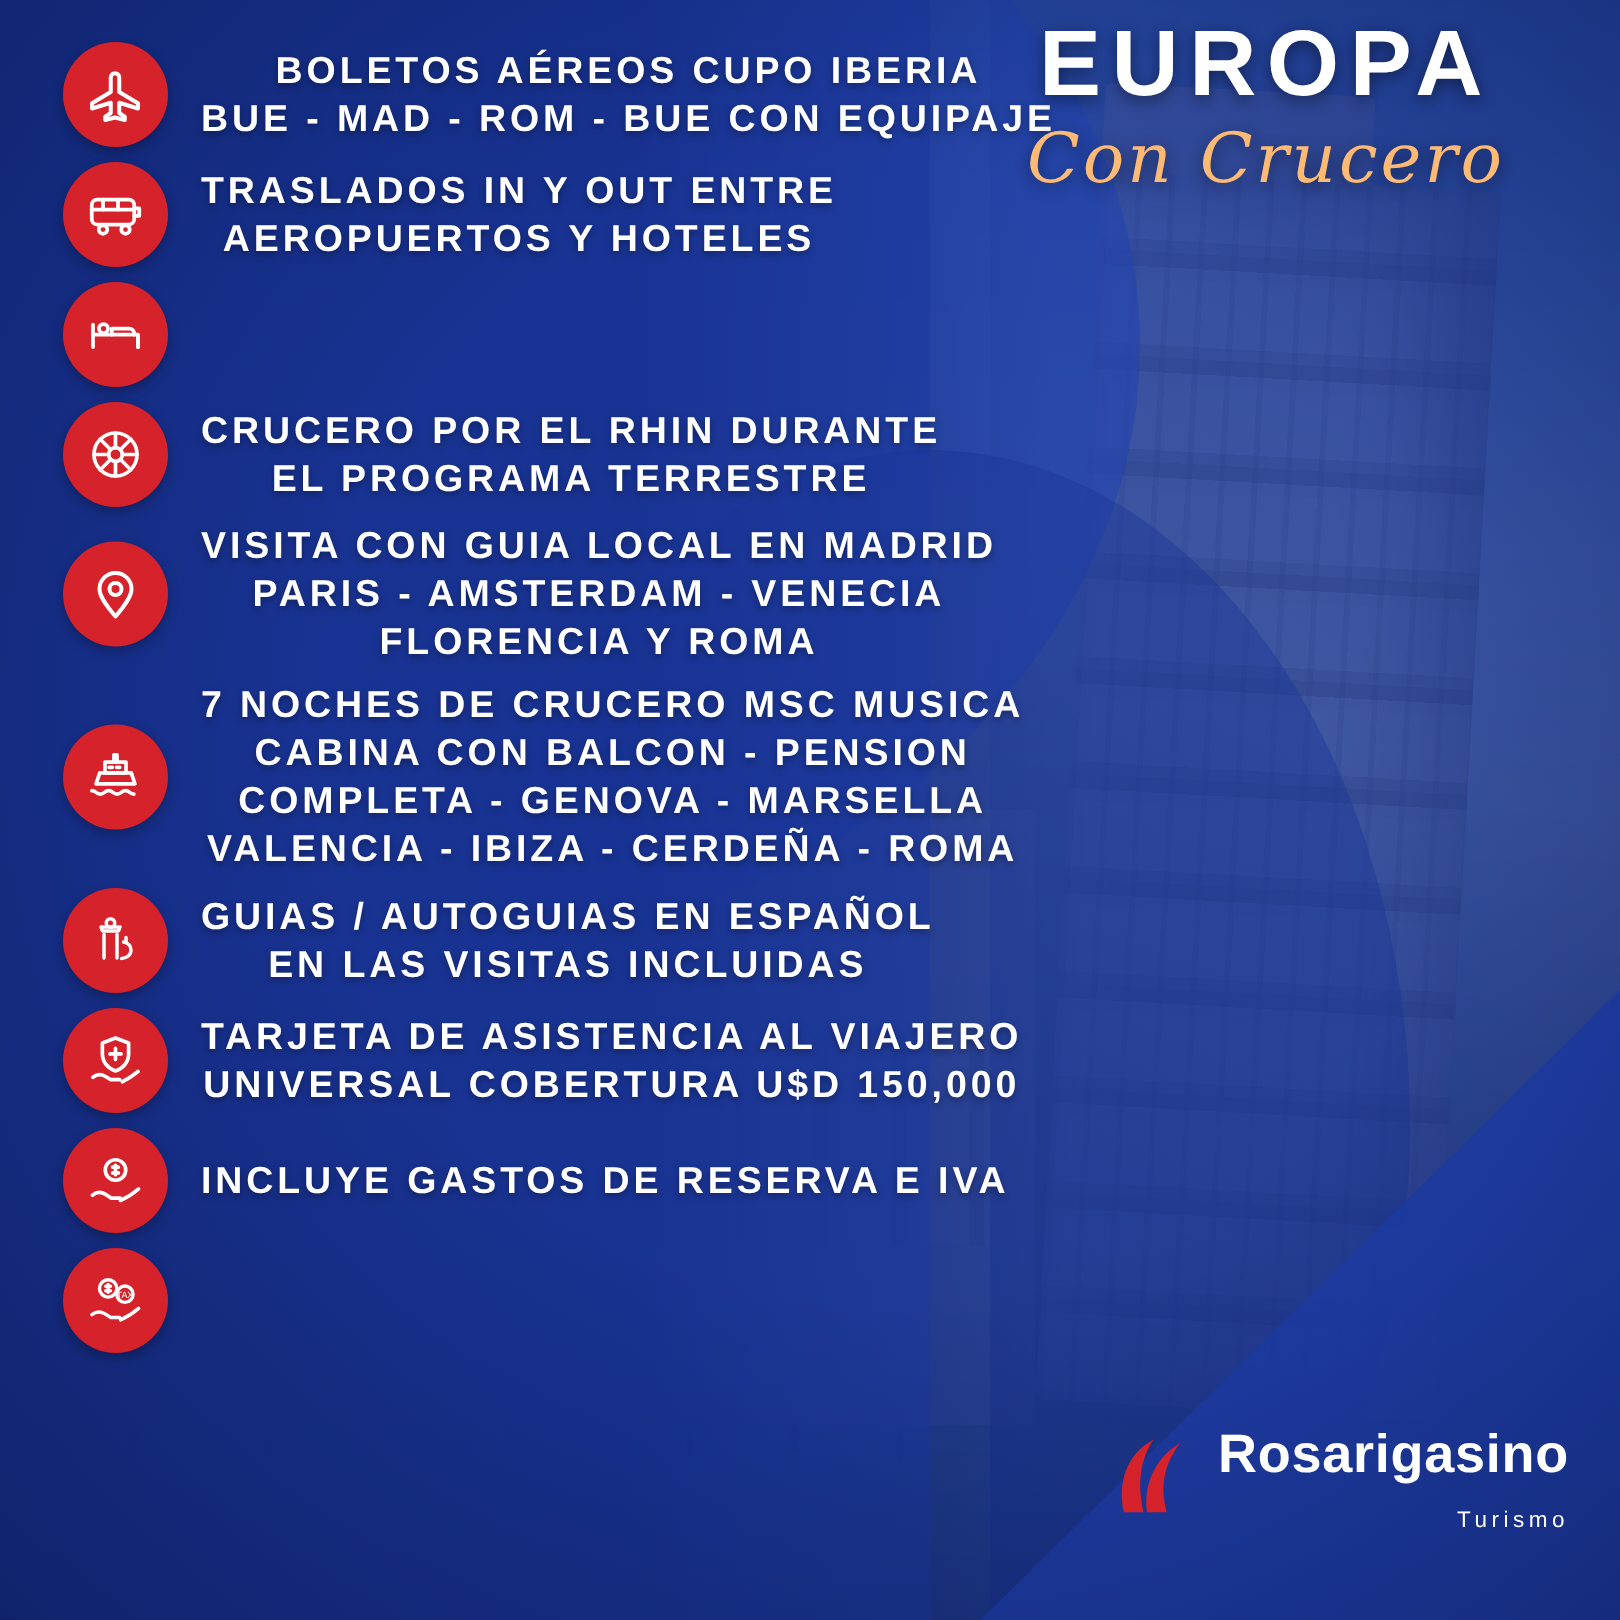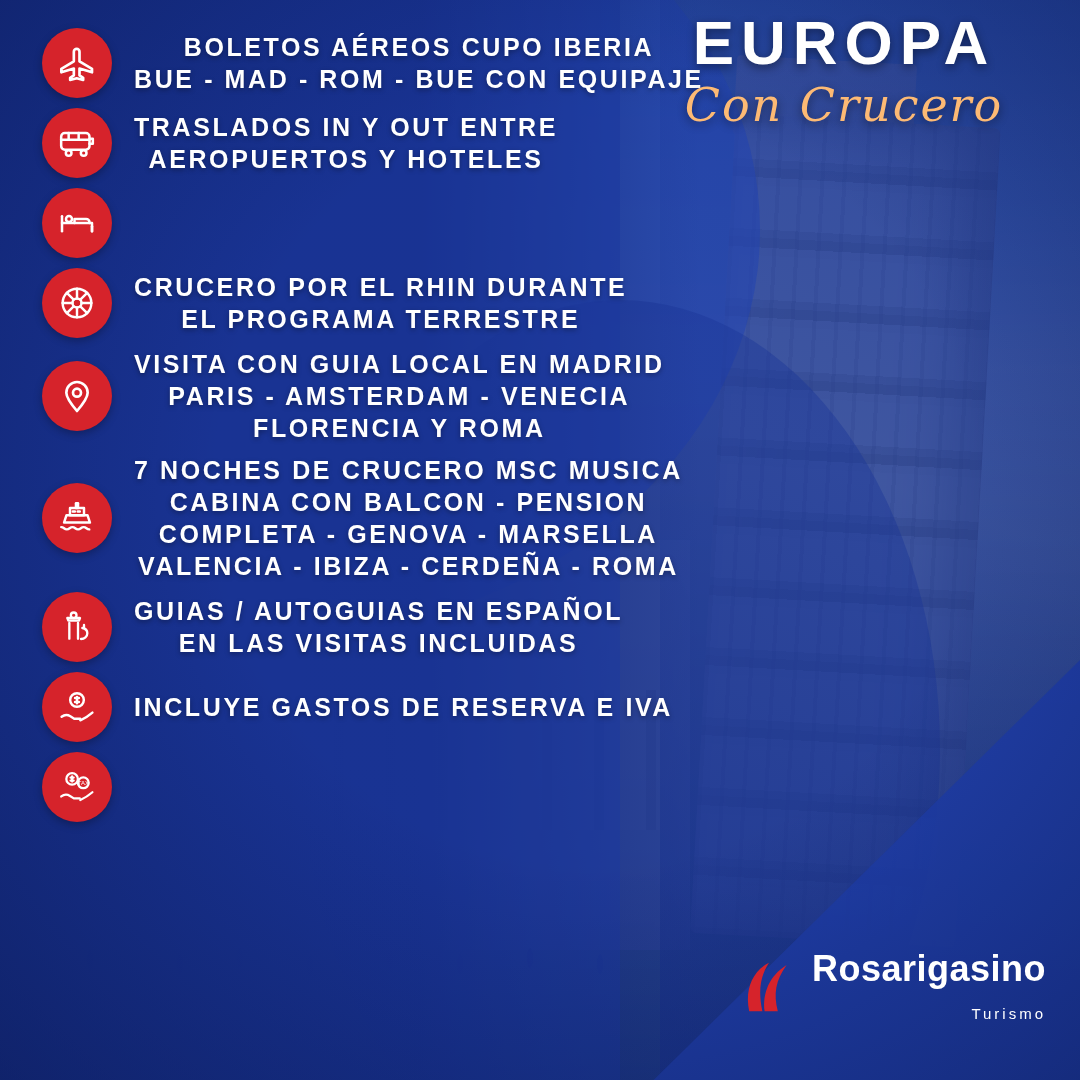--- a/index.html
+++ b/index.html
@@ -237,21 +237,21 @@
     white-space: pre-line;
     text-align: center;
   }
 
   
   .brand {
     position: absolute;
     right: 34px;
     bottom: 58px;
     display: flex;
-    align-items: center;
+    align-items: flex-start;
     z-index: 8;
   }
   .brand-mark {
     width: 66px;
     height: 66px;
     margin-right: 10px;
   }
   .brand-text {
     text-align: left;
   }
@@ -385,20 +385,32 @@
           <circle cx="10" cy="5" r="1.7"></circle>
           <path d="M7.4 9.6v9.4M12.6 9.6v9.4"></path>
           <path d="M15.2 12.6c1.8.3 3 1.6 3 3.2 0 1.9-1.7 3.4-3.8 3.4"></path>
           <path d="M16.2 10.8v1.8"></path>
         </svg>
       </div>
       <div class="feature-text">GUIAS / AUTOGUIAS EN ESPAÑOL
 EN LAS VISITAS INCLUIDAS</div>
     </div>
 
+    <div class="feature">
+      <div class="badge">
+        <svg width="42" height="42" viewBox="0 0 24 24" fill="none" stroke="#fff" stroke-width="1.4" stroke-linecap="round" stroke-linejoin="round">
+          <path d="M12 3.4 17 5.3v4.1c0 3.1-2 5.6-5 6.6-3-1-5-3.5-5-6.6V5.3z"></path>
+          <path d="M12 7.4v4.2M9.9 9.5h4.2"></path>
+          <path d="M3.4 18.4c1.6-1.3 3.1-1.3 4.6-.4l2.2 1.3h3.4"></path>
+          <path d="M20.6 16.2c-2 1.6-4 2.9-6 3.9"></path>
+        </svg>
+      </div>
+      <div class="feature-text">TARJETA DE ASISTENCIA AL VIAJERO
+UNIVERSAL COBERTURA U$D 150,000</div>
+    </div>
 
     <div class="feature">
       <div class="badge">
         <svg width="42" height="42" viewBox="0 0 24 24" fill="none" stroke="#fff" stroke-width="1.4" stroke-linecap="round" stroke-linejoin="round">
           <circle cx="12" cy="8" r="3.9"></circle>
           <path d="M12 6.2v3.6M10.9 6.9h2.2M10.9 9.1h2.2"></path>
           <path d="M3.2 17.6c1.8-1.4 3.4-1.3 5 -.3l2.2 1.4h3.4"></path>
           <path d="M20.8 15.2c-2.2 1.9-4.6 3.4-6.9 4.4"></path>
         </svg>
       </div>

